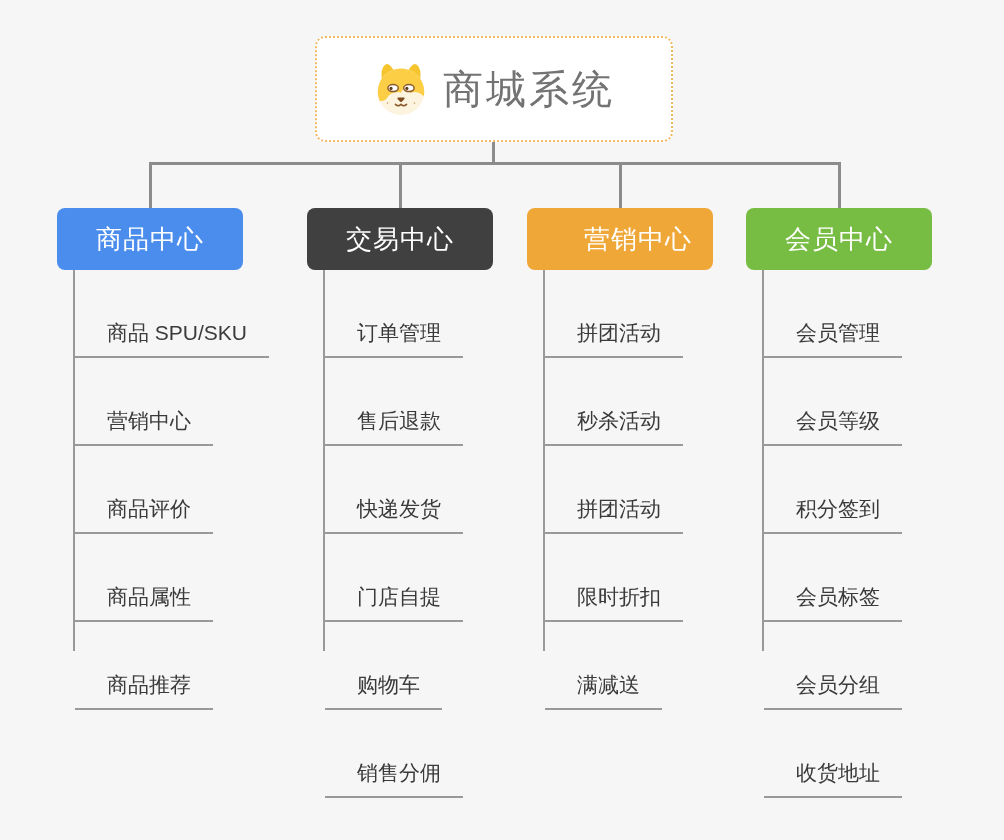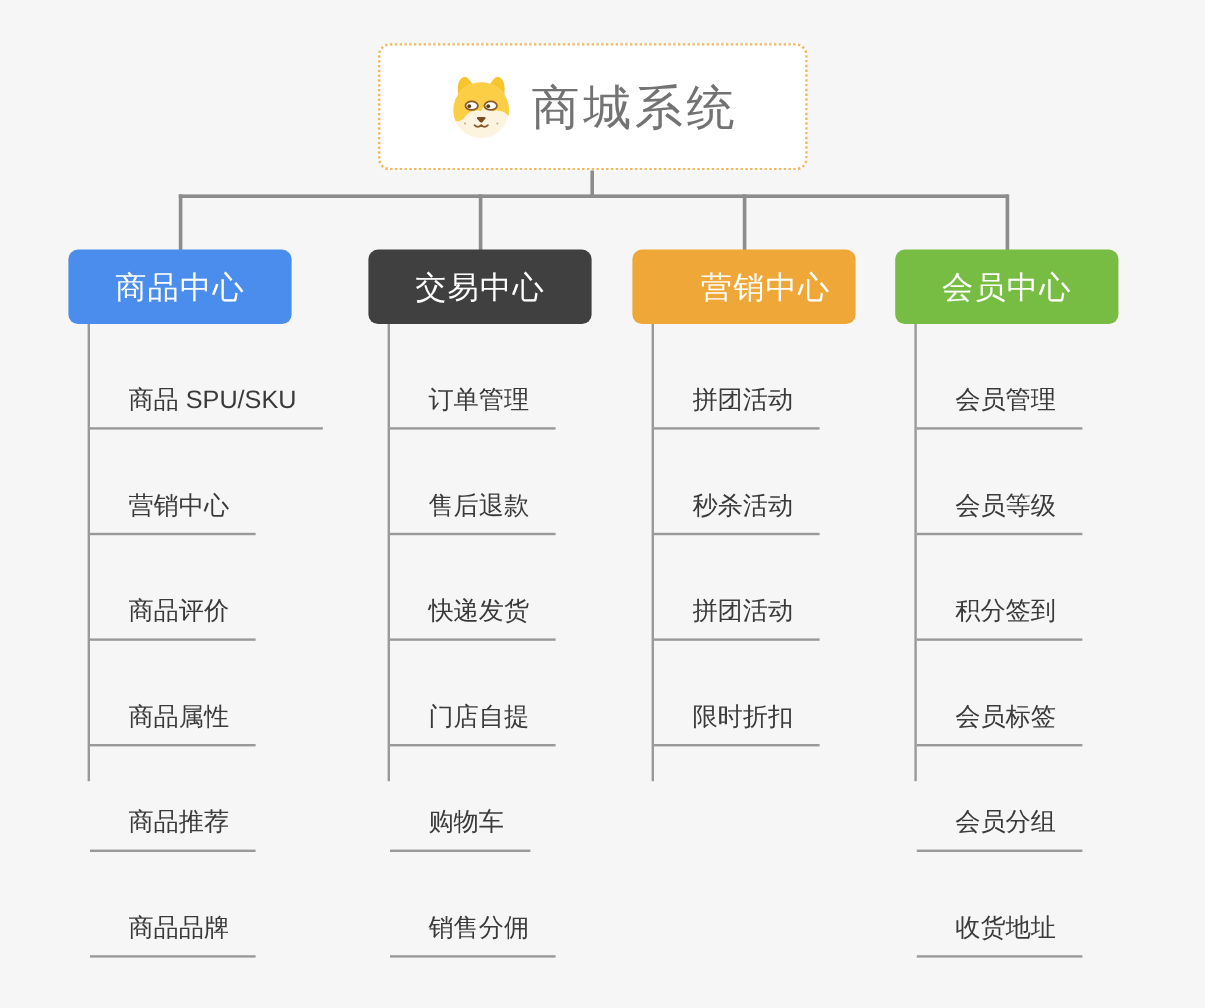--- a/index.html
+++ b/index.html
@@ -112,23 +112,20 @@
         </div>
       <div class="item">
           <span class="item-label">商品评价</span>
         </div>
       <div class="item">
           <span class="item-label">商品属性</span>
         </div>
       <div class="item">
           <span class="item-label">商品推荐</span>
         </div>
-      <div class="item">
-          <span class="item-label">商品品牌</span>
-        </div>
     </div>
   </div>
 
   <div class="column col-2">
     <div class="branch-box" style="background-color: #404040;">
       <span>交易中心</span>
     </div>
     <div class="items">
       <div class="item">
           <span class="item-label">订单管理</span>
@@ -161,20 +158,23 @@
         </div>
       <div class="item">
           <span class="item-label">秒杀活动</span>
         </div>
       <div class="item">
           <span class="item-label">拼团活动</span>
         </div>
       <div class="item">
           <span class="item-label">限时折扣</span>
         </div>
+      <div class="item">
+          <span class="item-label">满减送</span>
+        </div>
     </div>
   </div>
 
   <div class="column col-4">
     <div class="branch-box" style="background-color: rgb(119, 189, 67);">
       <span>会员中心</span>
     </div>
     <div class="items">
       <div class="item">
           <span class="item-label">会员管理</span>

